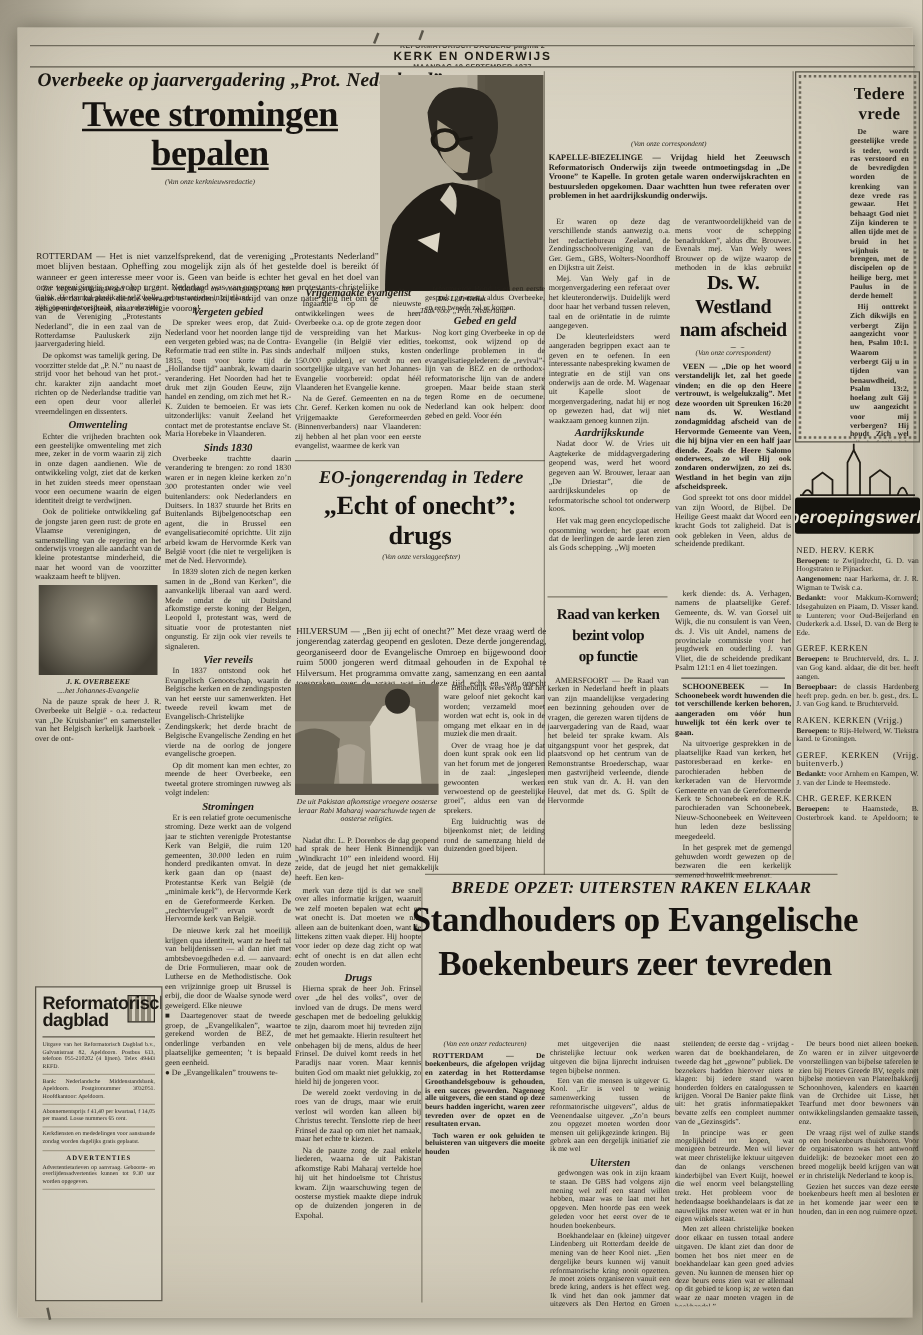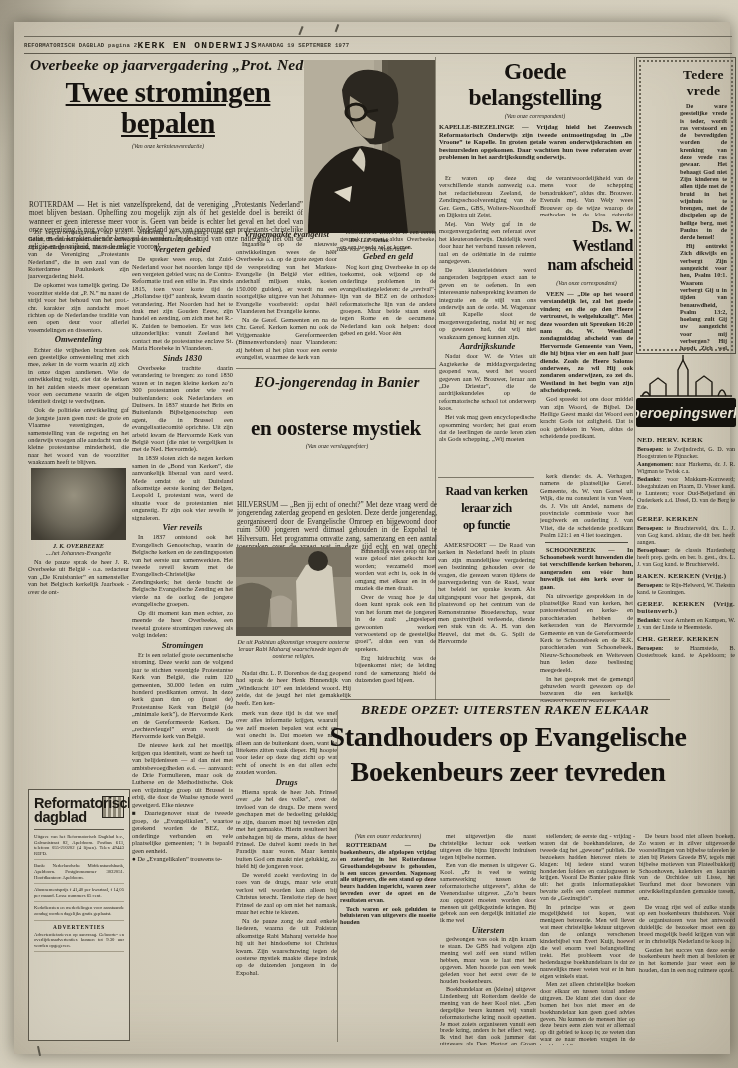--- a/index.html
+++ b/index.html
@@ -4,22 +4,22 @@
 <style>
   html,body{margin:0;padding:0;background:#8e8877;}
   .page{position:relative;width:738px;height:1068px;overflow:hidden;
     background:linear-gradient(115deg,#9a9382,#beb8a6 6%,#d2ccba 16%,#d7d1c0 82%,#aaa390);
     font-family:"Liberation Serif","DejaVu Serif",serif;color:#26221b;}
   .paper{position:absolute;left:14px;top:22px;width:716px;height:1032px;
     background:radial-gradient(ellipse at 45% 35%,#ddd8c8 0%,#d7d1c0 55%,#cbc4b1 92%);
     box-shadow:0 0 16px rgba(40,35,22,.5), inset 0 0 70px rgba(115,105,85,.28);}
   .abs{position:absolute;overflow:hidden;}
   
-  .hdr{border-top:1px solid #6f6a5c;border-bottom:1px solid #5f5a4d;display:flex;align-items:center;justify-content:flex-start;
-    font-family:Liberation Mono, monospace;}
+  .hdr{border-top:1px solid #6f6a5c;border-bottom:1px solid #5f5a4d;display:flex;align-items:center;justify-content:center;
+    font-family:Liberation Sans, sans-serif;flex-direction:column;}
   .hdr .small{font-size:5.6px;font-weight:bold;letter-spacing:.3px;color:#3a362c;}
   .hdr .mid{font-size:9.5px;font-weight:bold;letter-spacing:1.4px;color:#211d15;}
   
   .kick{font-style:italic;font-weight:bold;font-size:15.5px;letter-spacing:.2px;color:#1b1813;}
   .kickc{text-align:center;}
   .hl{font-weight:bold;text-align:center;color:#161310;letter-spacing:-.4px;}
   .hl1{font-size:29px;line-height:31px;}
   .hl2{font-size:23.5px;line-height:26px;}
   .hl3{font-size:21px;line-height:24px;letter-spacing:-.2px;}
   .hl4{font-size:16px;line-height:19px;}
@@ -28,21 +28,21 @@
   
   .tcol{font-size:6.4px;line-height:7.4px;text-align:justify;}
   .tcol2{font-size:6.2px;line-height:6.9px;text-align:justify;}
   .tiny{font-size:6.1px;line-height:7px;text-align:justify;}
   p{margin:0 0 1.5px;}
   .p{text-indent:6px;}
   .b{font-weight:bold;text-indent:6px;}
   .bullet{text-indent:0;}
   .h{font-weight:bold;font-style:italic;font-size:8.6px;text-align:center;text-indent:0;margin:3px 0 2px;}
   .by{font-style:italic;text-align:center;font-size:5.9px;text-indent:0;margin:0 0 2px;}
-  .sect{font-weight:bold;font-size:7px;letter-spacing:.3px;margin:5px 0 2px;text-indent:0;}
+  .sect{font-weight:normal;font-size:7px;letter-spacing:.3px;margin:5px 0 2px;text-indent:0;}
   .entry{text-indent:0;margin:0 0 1px;}
   .capb{font-style:italic;font-weight:bold;text-align:center;font-size:6.2px;text-indent:0;margin:1px 0 0;}
   .capi{font-style:italic;text-align:center;font-size:6.2px;text-indent:0;}
   .col{font-size:4.7px;line-height:5.6px;text-indent:0;margin:0 0 3px;border-bottom:1px solid #a49d8a;padding-bottom:3px;}
   .colh{font-size:5.4px;font-weight:bold;text-align:center;letter-spacing:.8px;text-indent:0;margin:2px 0;}
   .endrule{border-top:1px solid #4d4a40;width:90%;margin:3px auto;}
   .figov{height:72px;margin:2px 3px;background:
      radial-gradient(circle at 45% 38%,#97917f 0%,#6e695b 45%,#413d33 80%);}
   .lead{font-weight:normal;font-size:7.2px;line-height:8.4px;text-align:justify;margin-top:48px;}
   .leadsm{font-weight:bold;font-size:6.6px;line-height:7.5px;text-align:justify;}
@@ -143,23 +143,23 @@
       <p class="h">Vrijgemaakte evangelist</p>
       <p class="p">Ingaande op de nieuwste ontwikkelingen wees de heer Overbeeke o.a. op de grote zegen door de verspreiding van het Markus-Evangelie (in België vier edities, anderhalf miljoen stuks, kosten 150.000 gulden), er wordt nu een soortgelijke uitgave van het Johannes-Evangelie voorbereid: opdat héél Vlaanderen het Evangelie kenne.</p>
       <p class="p">Na de Geref. Gemeenten en na de Chr. Geref. Kerken komen nu ook de Vrijgemaakte Gereformeerden (Binnenverbanders) naar Vlaanderen: zij hebben al het plan voor een eerste evangelist, waarmee de kerk van</p>
     </div>
   <div class="abs tcol" style="left:340px;top:228px;width:96px;height:138px;">
       <p class="p">reformeerde Bond is er een eerste gesprek geweest, aldus Overbeeke, en een tweede zal er komen.</p>
       <p class="h">Gebed en geld</p>
       <p class="p">Nog kort ging Overbeeke in op de toekomst, ook wijzend op de onderlinge problemen in de evangelisatiegelederen: de „revival”-lijn van de BEZ en de orthodox-reformatorische lijn van de andere groepen. Maar beide staan sterk tegen Rome en de oecumene. Nederland kan ook helpen: door gebed en geld. Voor één</p>
     </div>
 
-  <div class="abs kick kickc" style="left:236px;top:374px;width:202px;height:17px;font-size:14.5px;">EO-jongerendag in Banier</div>
+  <div class="abs kick kickc" style="left:236px;top:374px;width:202px;height:17px;font-size:14.5px;">EO-jongerendag in Tedere</div>
   <div class="abs hl hl3" style="left:232px;top:392px;width:208px;height:50px;">
-    <br>
+    <span>„Echt of onecht”: drugs</span><br>
     <span>en oosterse mystiek</span>
   </div>
   <div class="abs by" style="left:236px;top:443px;width:202px;">(Van onze verslaggeefster)</div>
   <div class="abs lead" style="left:237px;top:453px;width:200px;height:91px;">HILVERSUM — „Ben jij echt of onecht?” Met deze vraag werd de jongerendag zaterdag geopend en gesloten. Deze derde jongerendag, georganiseerd door de Evangelische Omroep en bijgewoond door ruim 5000 jongeren werd ditmaal gehouden in de Expohal te Hilversum. Het programma omvatte zang, samenzang en een aantal toespraken over de vraag wat in deze tijd echt en wat onecht genoemd mag worden.</div>
 
   <div class="abs" style="left:236px;top:547px;width:115px;height:89px;">
     <svg width="115" height="89" viewBox="0 0 115 89">
       <rect width="115" height="89" fill="#948d7c"></rect>
       <rect width="115" height="30" fill="#7d7666"></rect>
       <path d="M70 18 Q84 12 96 20 L102 89 L62 89 L60 34Z" fill="#d3cdbc"></path>
@@ -179,52 +179,48 @@
       <p class="p">Erg luidruchtig was de bijeenkomst niet; de leiding rond de samenzang hield de duizenden goed bijeen.</p>
     </div>
   <div class="abs tcol" style="left:236px;top:709px;width:101px;height:335px;">
       <p class="p">merk van deze tijd is dat we snel over alles informatie krijgen, waaruit we zelf moeten bepalen wat echt en wat onecht is. Dat moeten we niet alleen aan de buitenkant doen, want de littekens zitten vaak dieper. Hij hoopte voor ieder op deze dag zicht op wat echt of onecht is en dat allen echt zouden worden.</p>
       <p class="h">Drugs</p>
       <p class="p">Hierna sprak de heer Joh. Frinsel over „de hel des volks”, over de invloed van de drugs. De mens werd geschapen met de bedoeling gelukkig te zijn, daarom moet hij tevreden zijn met het gemaakte. Hierin resulteert het onbehagen bij de mens, aldus de heer Frinsel. De duivel komt reeds in het Paradijs naar voren. Maar kennis buiten God om maakt niet gelukkig, zo hield hij de jongeren voor.</p>
       <p class="p">De wereld zoekt verdoving in de roes van de drugs, maar wie eruit verlost wil worden kan alleen bij Christus terecht. Tenslotte riep de heer Frinsel de zaal op om niet het namaak, maar het echte te kiezen.</p>
       <p class="p">Na de pauze zong de zaal enkele liederen, waarna de uit Pakistan afkomstige Rabi Maharaj vertelde hoe hij uit het hindoeïsme tot Christus kwam. Zijn waarschuwing tegen de oosterse mystiek maakte diepe indruk op de duizenden jongeren in de Expohal.</p>
     </div>
 
-  <div class="abs hl hl2" style="left:438px;top:58px;width:194px;height:54px;">
-    <span>Goede belangstelling</span><br>
-    <span>Zeeuwse scholendag</span>
-  </div>
   <div class="abs by" style="left:438px;top:113px;width:194px;">(Van onze correspondent)</div>
   <div class="abs leadsm" style="left:439px;top:123px;width:193px;height:49px;">KAPELLE-BIEZELINGE — Vrijdag hield het Zeeuwsch Reformatorisch Onderwijs zijn tweede ontmoetingsdag in „De Vroone” te Kapelle. In groten getale waren onderwijskrachten en bestuursleden opgekomen. Daar wachtten hun twee referaten over problemen in het aardrijkskundig onderwijs.</div>
   <div class="abs tcol" style="left:439px;top:174px;width:97px;height:300px;">
       <p class="p">Er waren op deze dag verschillende stands aanwezig o.a. het redactiebureau Zeeland, de Zendingsschoolvereniging van de Ger. Gem., GBS, Wolters-Noordhoff en Dijkstra uit Zeist.</p>
       <p class="p">Mej. Van Wely gaf in de morgenvergadering een referaat over het kleuteronderwijs. Duidelijk werd door haar het verband tussen releven, taal en de oriëntatie in de ruimte aangegeven.</p>
       <p class="p">De kleuterleidsters werd aangeraden begrippen exact aan te geven en te oefenen. In een interessante nabespreking kwamen de integratie en de stijl van ons onderwijs aan de orde. M. Wagenaar uit Kapelle sloot de morgenvergadering, nadat hij er nog op gewezen had, dat wij niet waakzaam genoeg kunnen zijn.</p>
       <p class="h">Aardrijkskunde</p>
       <p class="p">Nadat door W. de Vries uit Aagtekerke de middagvergadering geopend was, werd het woord gegeven aan W. Brouwer, leraar aan „De Driestar”, die de aardrijkskundeles op de reformatorische school tot onderwerp koos.</p>
       <p class="p">Het vak mag geen encyclopedische opsomming worden; het gaat erom dat de leerlingen de aarde leren zien als Gods schepping. „Wij moeten</p>
     </div>
   <div class="abs tcol" style="left:540px;top:174px;width:93px;height:42px;">
       <p class="p">de verantwoordelijkheid van de mens voor de schepping benadrukken”, aldus dhr. Brouwer. Evenals mej. Van Wely wees Brouwer op de wijze waarop de methoden in de klas gebruikt worden.</p>
     </div>
 
-  <div class="abs hl hl4" style="left:540px;top:217px;width:93px;height:61px;text-align:right;">
+  <div class="abs hl hl4" style="left:540px;top:217px;width:93px;height:61px;">
     <span>Ds. W. Westland</span><br>
     <span>nam afscheid</span><br>
     <span>van Veen</span>
   </div>
   <div class="abs by" style="left:540px;top:280px;width:93px;" actable="false">(Van onze correspondent)</div>
   <div class="abs tcol" style="left:540px;top:290px;width:93px;height:180px;">
       <p class="b">VEEN — „Die op het woord verstandelijk let, zal het goede vinden; en die op den Heere vertrouwt, is welgelukzalig”. Met deze woorden uit Spreuken 16:20 nam ds. W. Westland zondagmiddag afscheid van de Hervormde Gemeente van Veen, die hij bijna vier en een half jaar diende. Zoals de Heere Salomo onderwees, zo wil Hij ook zondaren onderwijzen, zo zei ds. Westland in het begin van zijn afscheidspreek.</p>
       <p class="p">God spreekt tot ons door middel van zijn Woord, de Bijbel. De Heilige Geest maakt dat Woord een kracht Gods tot zaligheid. Dat is ook gebleken in Veen, aldus de scheidende predikant.</p>
     </div>
 
   <div class="abs hl hl5" style="left:438px;top:483px;width:97px;height:55px;">
     <span>Raad van kerken</span><br>
-    <span>leraar zich</span><br>
+    <span>bezint volop</span><br>
     <span>op functie</span>
   </div>
   <div class="abs tcol" style="left:438px;top:541px;width:97px;height:161px;">
       <p class="p">AMERSFOORT — De Raad van kerken in Nederland heeft in plaats van zijn maandelijkse vergadering een bezinning gehouden over de vragen, die gerezen waren tijdens de jaarvergadering van de Raad, waar het beleid ter sprake kwam. Als uitgangspunt voor het gesprek, dat plaatsvond op het centrum van de Remonstrantse Broederschap, waar men gastvrijheid verleende, diende een stuk van dr. A. H. van den Heuvel, dat met ds. G. Spilt de Hervormde</p>
     </div>
   <div class="abs tcol" style="left:540px;top:472px;width:93px;height:230px;">
       <p class="p">kerk diende: ds. A. Verhagen, namens de plaatselijke Geref. Gemeente, ds. W. van Gorsel uit Wijk, die nu consulent is van Veen, ds. J. Vis uit Andel, namens de provinciale commissie voor het jeugdwerk en ouderling J. van Vliet, die de scheidende predikant Psalm 121:1 en 4 liet toezingen.</p>
       <div class="endrule"></div>
       <p class="b">SCHOONEBEEK — In Schoonebeek wordt huwenden die tot verschillende kerken behoren, aangeraden om vóór hun huwelijk tot één kerk over te gaan.</p>
       <p class="p">Na uitvoerige gesprekken in de plaatselijke Raad van kerken, het pastoresberaad en kerke- en parochieraden hebben de kerkeraden van de Hervormde Gemeente en van de Gereformeerde Kerk te Schoonebeek en de R.K. parochieraden van Schoonebeek, Nieuw-Schoonebeek en Weiteveen hun leden deze beslissing meegedeeld.</p>

